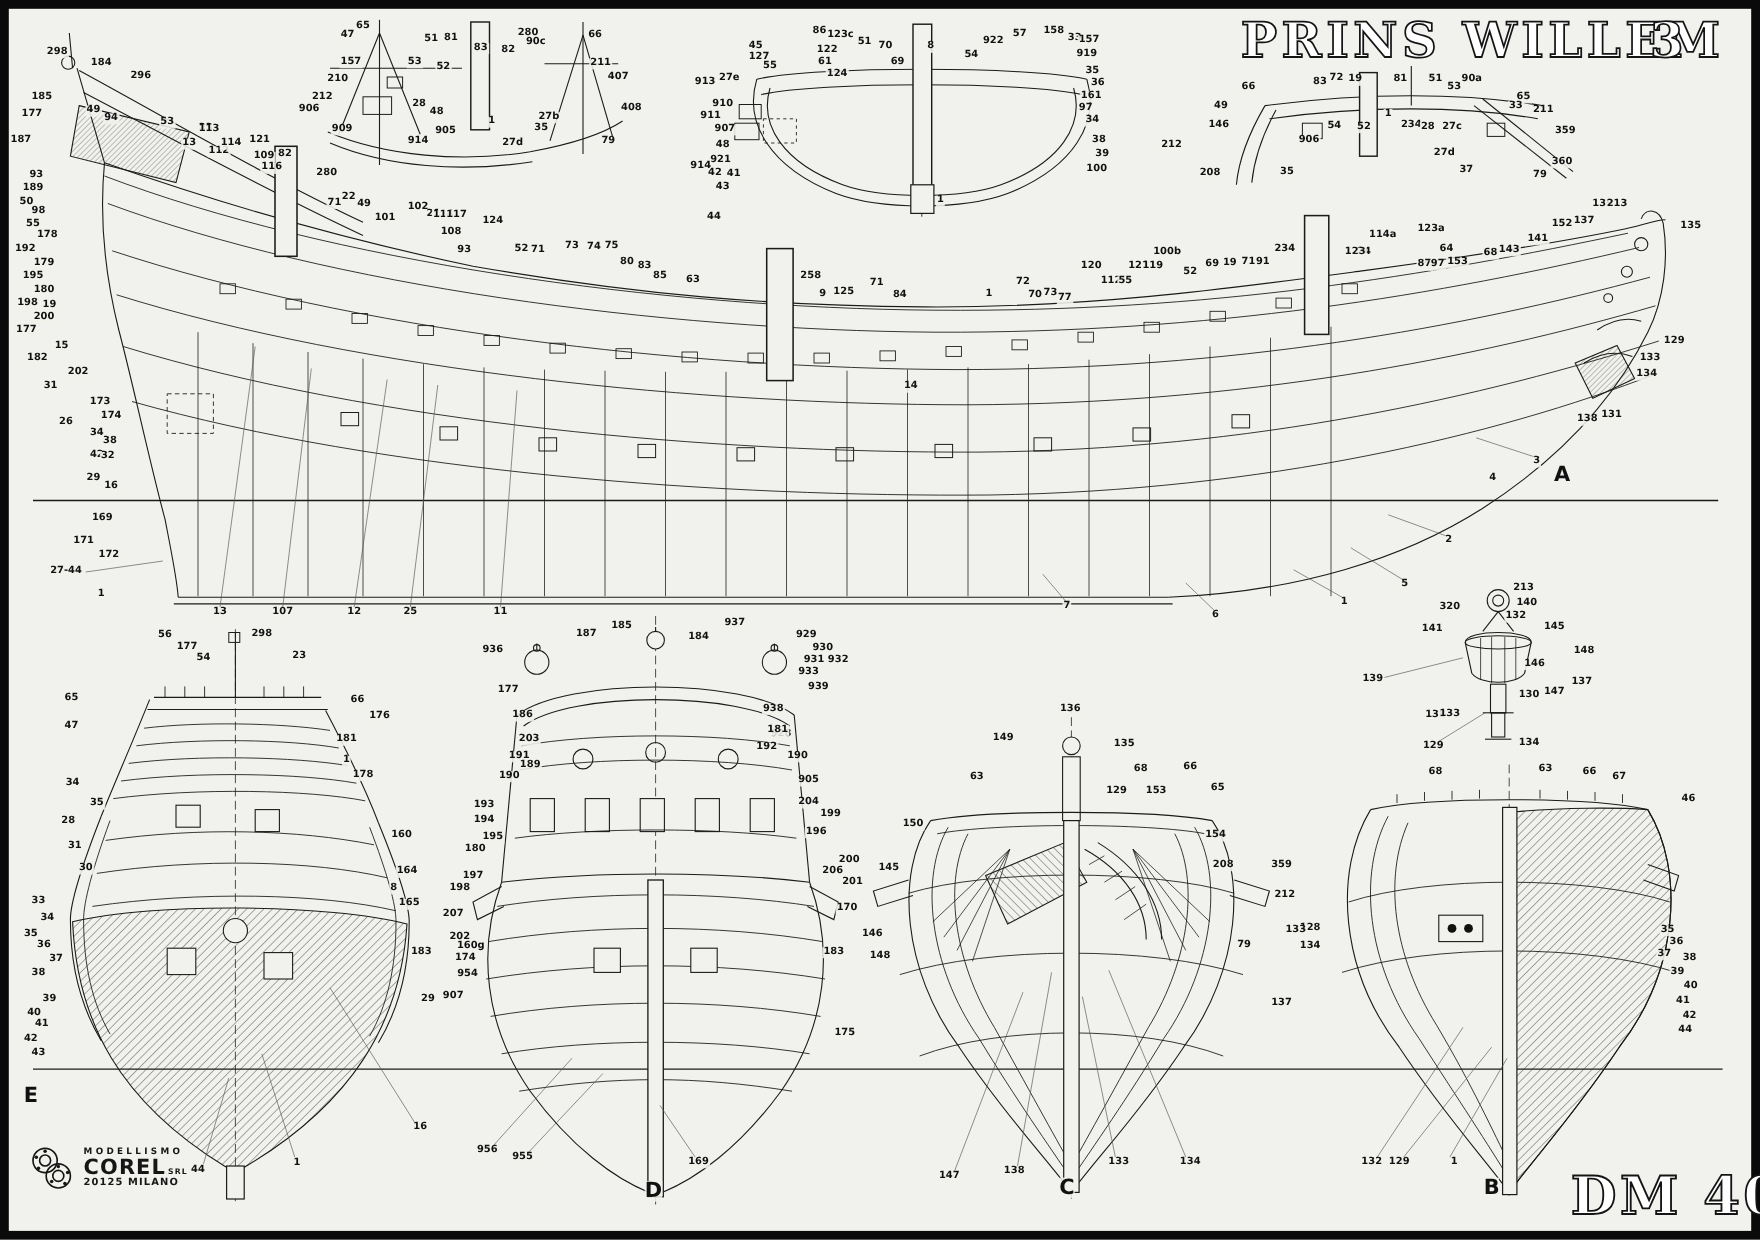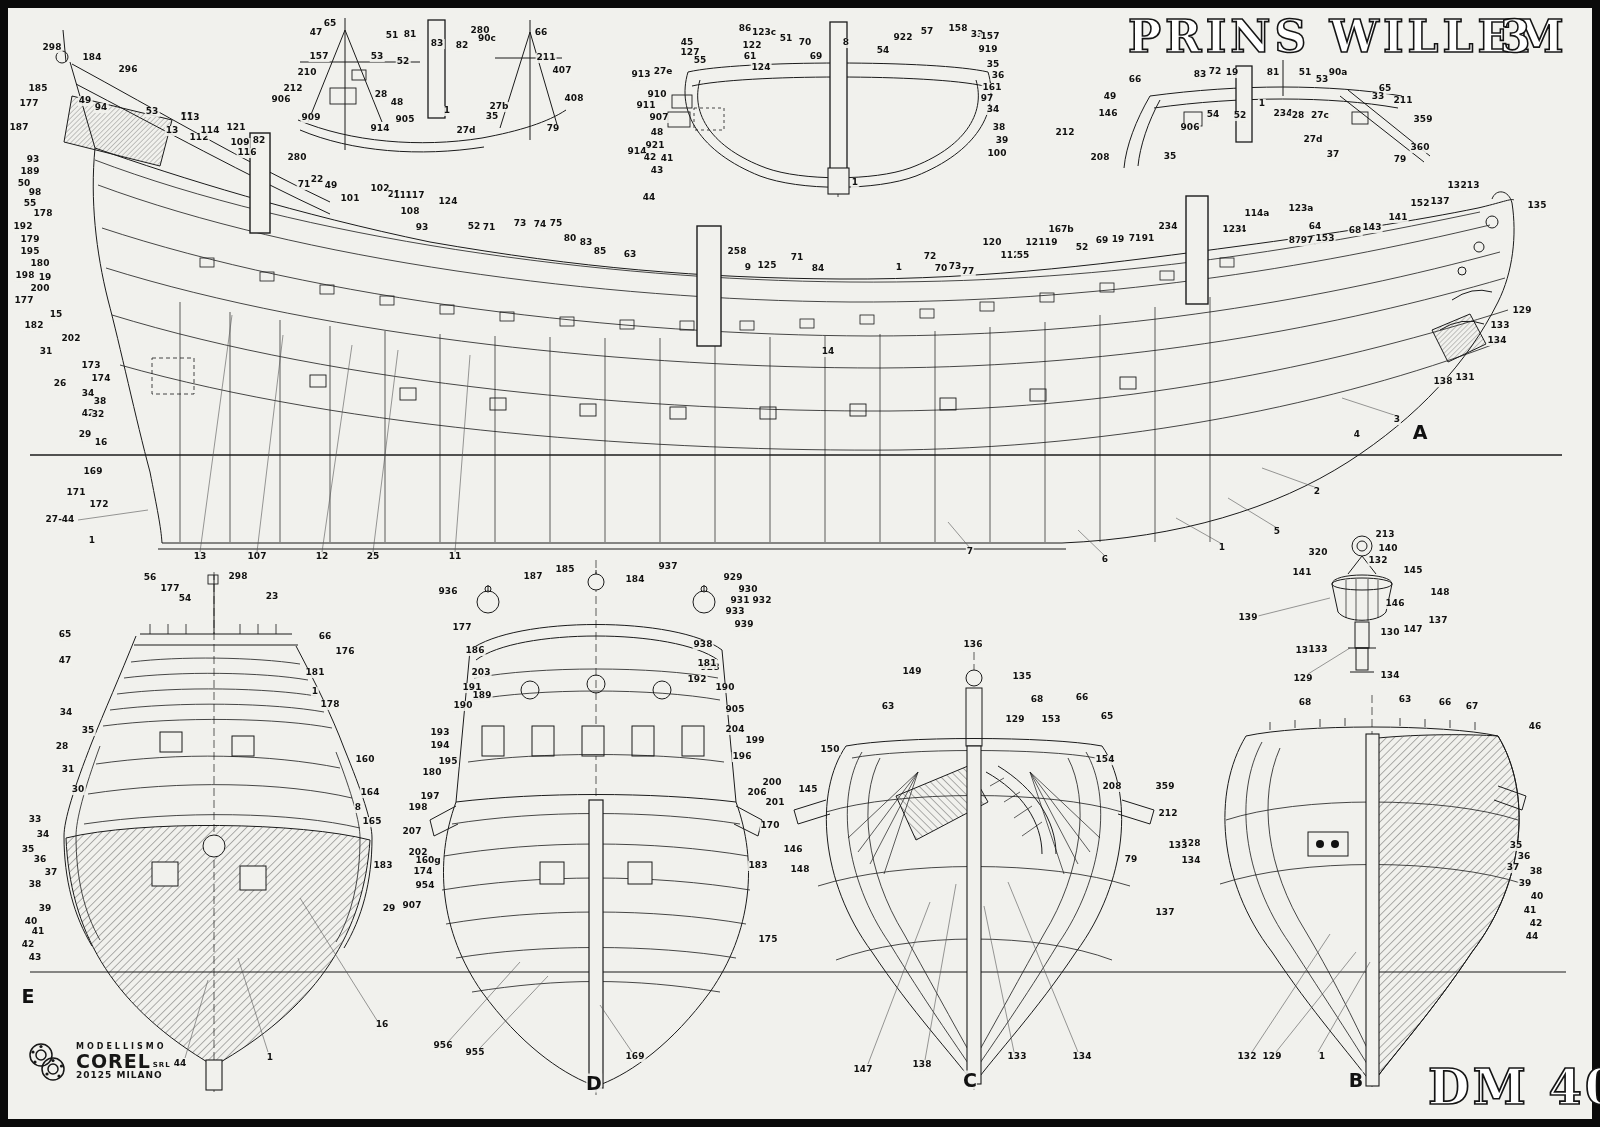--- a/index.html
+++ b/index.html
@@ -384,21 +384,21 @@
       <span class="callout" style="left: 187px; top: 117px;">23</span>
       <span class="callout" style="left: 172px; top: 131px;">13</span>
       <span class="callout" style="left: 19px; top: 128px;">187</span>
       <span class="callout" style="left: 33px; top: 160px;">93</span>
       <span class="callout" style="left: 30px; top: 172px;">189</span>
       <span class="callout" style="left: 24px; top: 184px;">50</span>
       <span class="callout" style="left: 35px; top: 193px;">98</span>
       <span class="callout" style="left: 30px; top: 204px;">55</span>
       <span class="callout" style="left: 43px; top: 214px;">178</span>
       <span class="callout" style="left: 23px; top: 227px;">192</span>
-      <span class="callout" style="left: 30px; top: 240px;">179</span>
+      <span class="callout" style="left: 40px; top: 240px;">179</span>
       <span class="callout" style="left: 30px; top: 252px;">195</span>
       <span class="callout" style="left: 40px; top: 264px;">180</span>
       <span class="callout" style="left: 25px; top: 276px;">198</span>
       <span class="callout" style="left: 45px; top: 278px;">19</span>
       <span class="callout" style="left: 40px; top: 289px;">200</span>
       <span class="callout" style="left: 24px; top: 301px;">177</span>
       <span class="callout" style="left: 56px; top: 315px;">15</span>
       <span class="callout" style="left: 34px; top: 326px;">182</span>
       <span class="callout" style="left: 71px; top: 339px;">202</span>
       <span class="callout" style="left: 46px; top: 352px;">31</span>
@@ -452,21 +452,21 @@
       <span class="callout" style="left: 899px; top: 268px;">1</span>
       <span class="callout" style="left: 930px; top: 257px;">72</span>
       <span class="callout" style="left: 941px; top: 269px;">70</span>
       <span class="callout" style="left: 955px; top: 267px;">73</span>
       <span class="callout" style="left: 968px; top: 272px;">77</span>
       <span class="callout" style="left: 992px; top: 243px;">120</span>
       <span class="callout" style="left: 1010px; top: 256px;">112</span>
       <span class="callout" style="left: 1023px; top: 256px;">55</span>
       <span class="callout" style="left: 1035px; top: 243px;">121</span>
       <span class="callout" style="left: 1048px; top: 243px;">119</span>
-      <span class="callout" style="left: 1061px; top: 230px;">167b</span>
+      <span class="callout" style="left: 1061px; top: 230px;">100b</span>
       <span class="callout" style="left: 1082px; top: 248px;">52</span>
       <span class="callout" style="left: 1102px; top: 241px;">69</span>
       <span class="callout" style="left: 1118px; top: 240px;">19</span>
       <span class="callout" style="left: 1135px; top: 239px;">71</span>
       <span class="callout" style="left: 1148px; top: 239px;">91</span>
       <span class="callout" style="left: 1168px; top: 227px;">234</span>
       <span class="callout" style="left: 1220px; top: 230px; margin-left: 20px;">24</span>
       <span class="callout" style="left: 1232px; top: 230px;">123</span>
       <span class="callout" style="left: 1301px; top: 209px;">123a</span>
       <span class="callout" style="left: 1257px; top: 214px;">114a</span>

